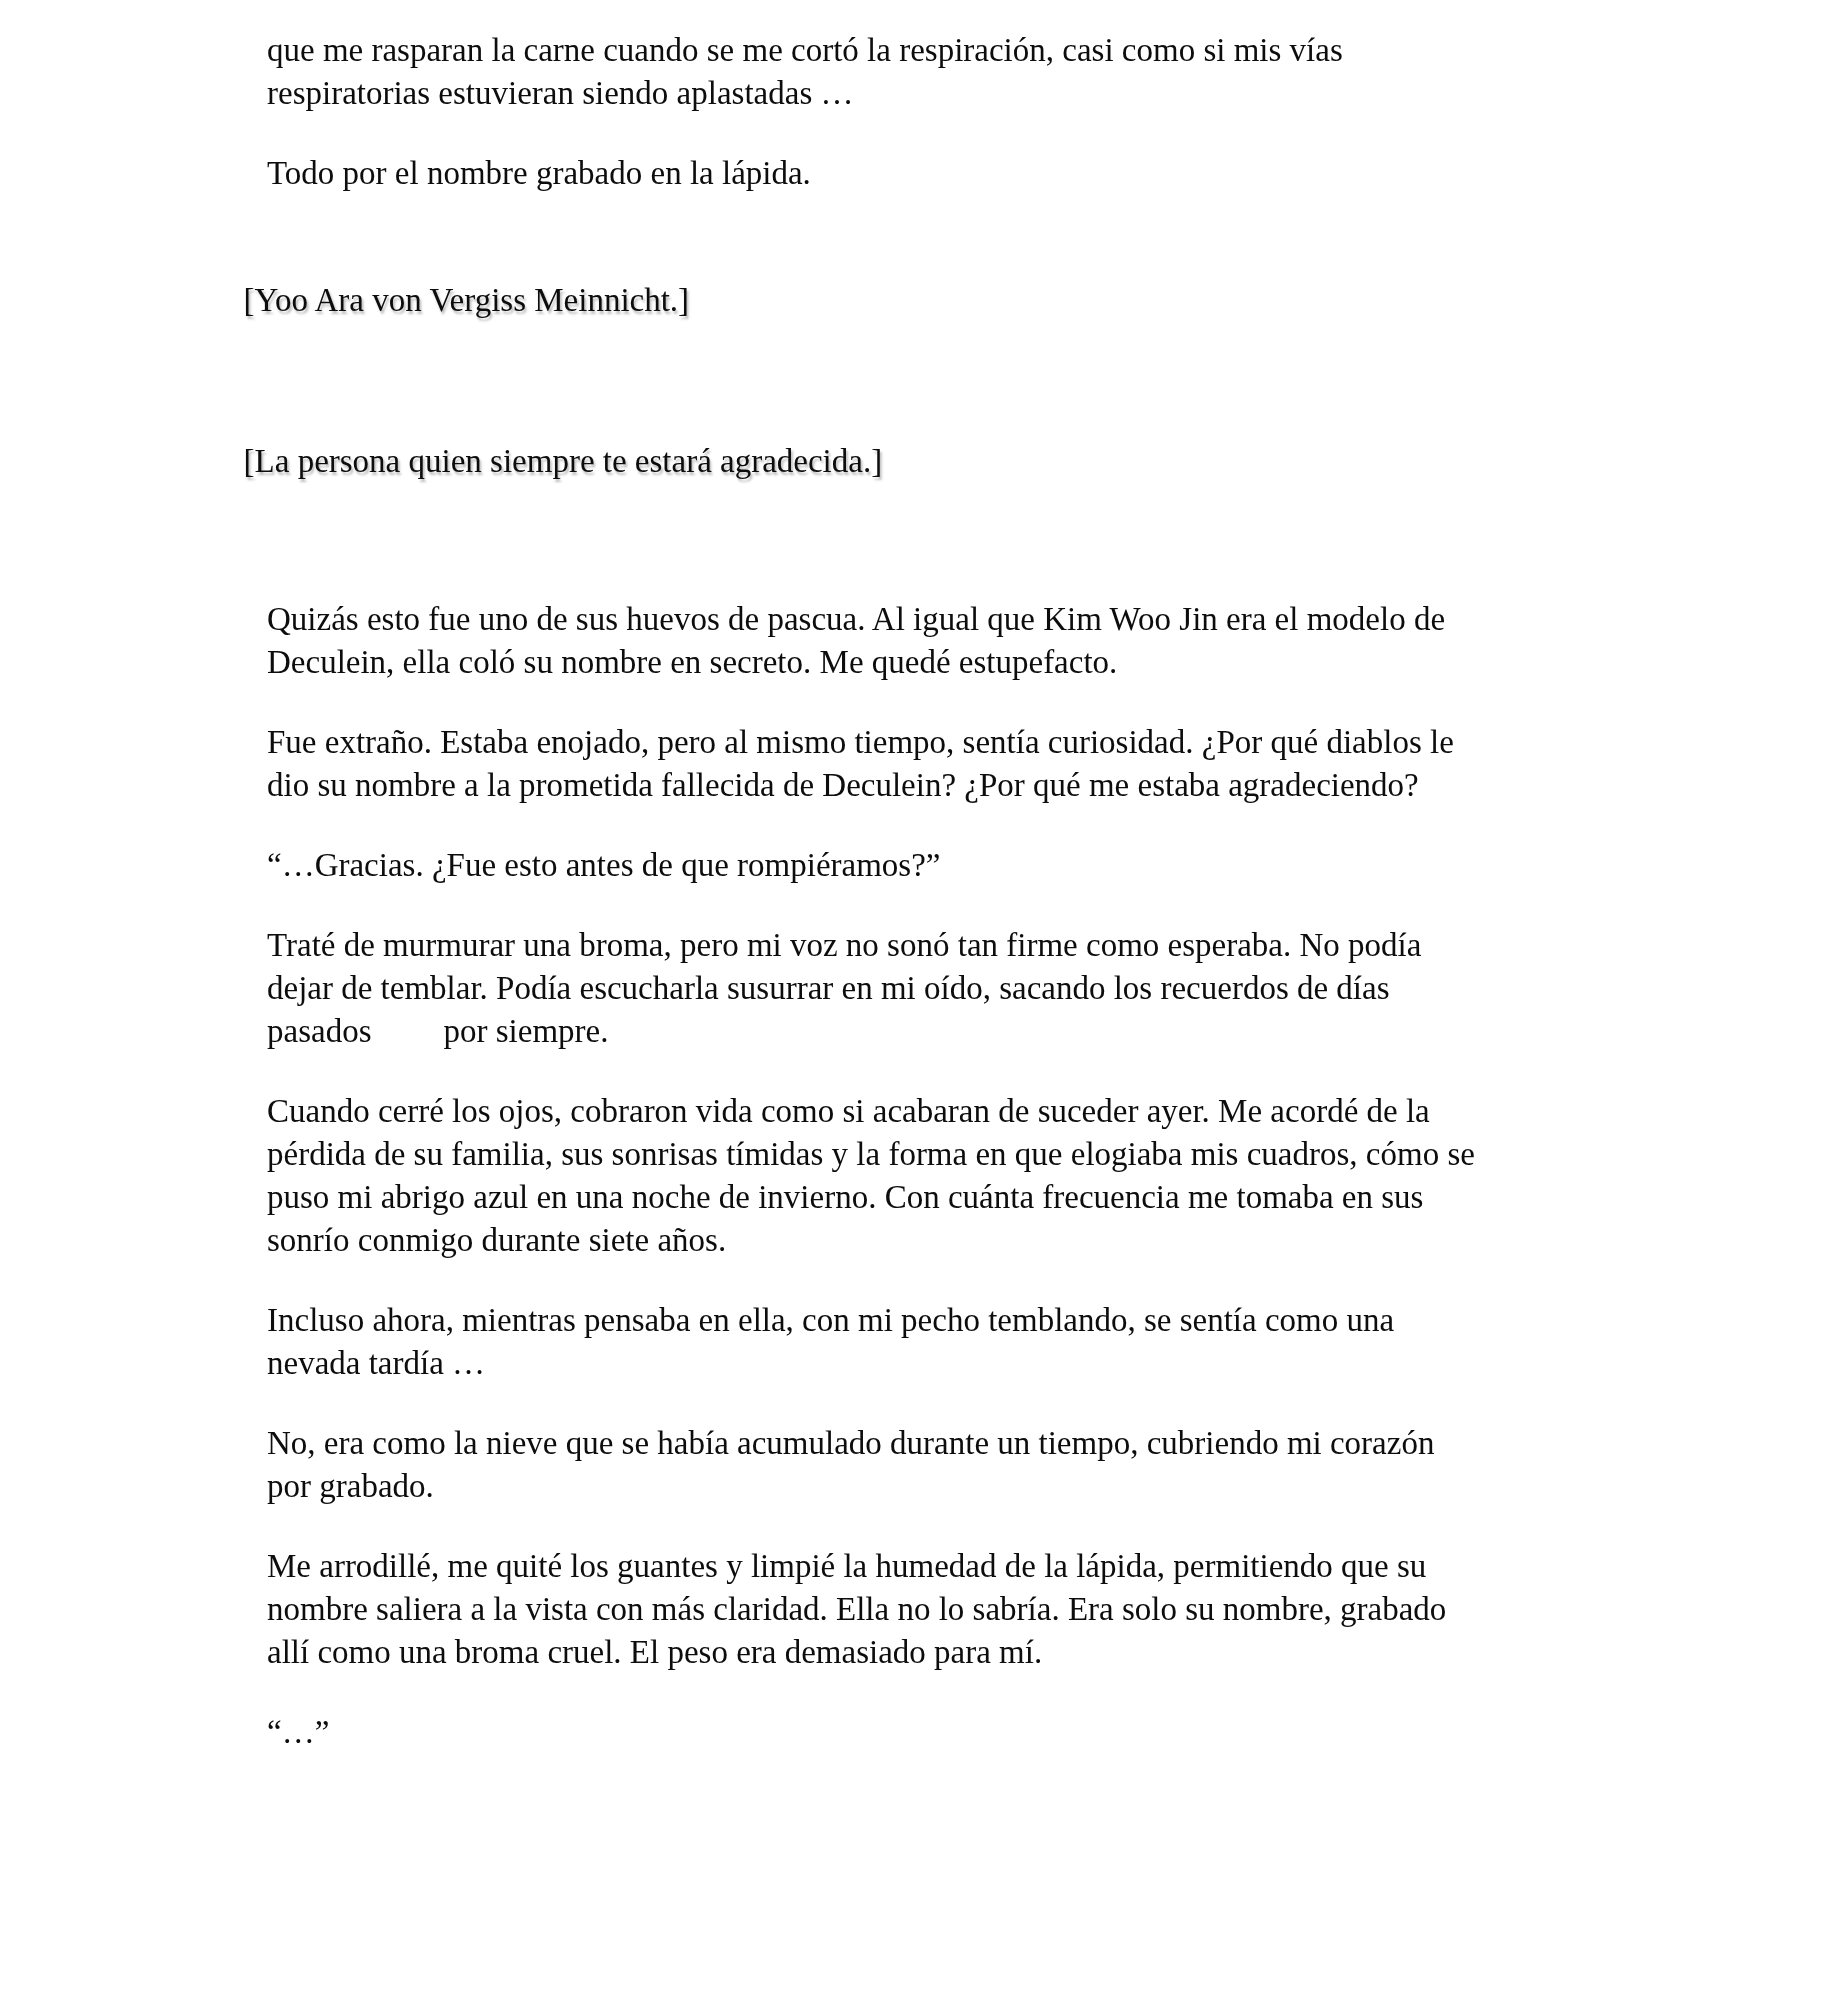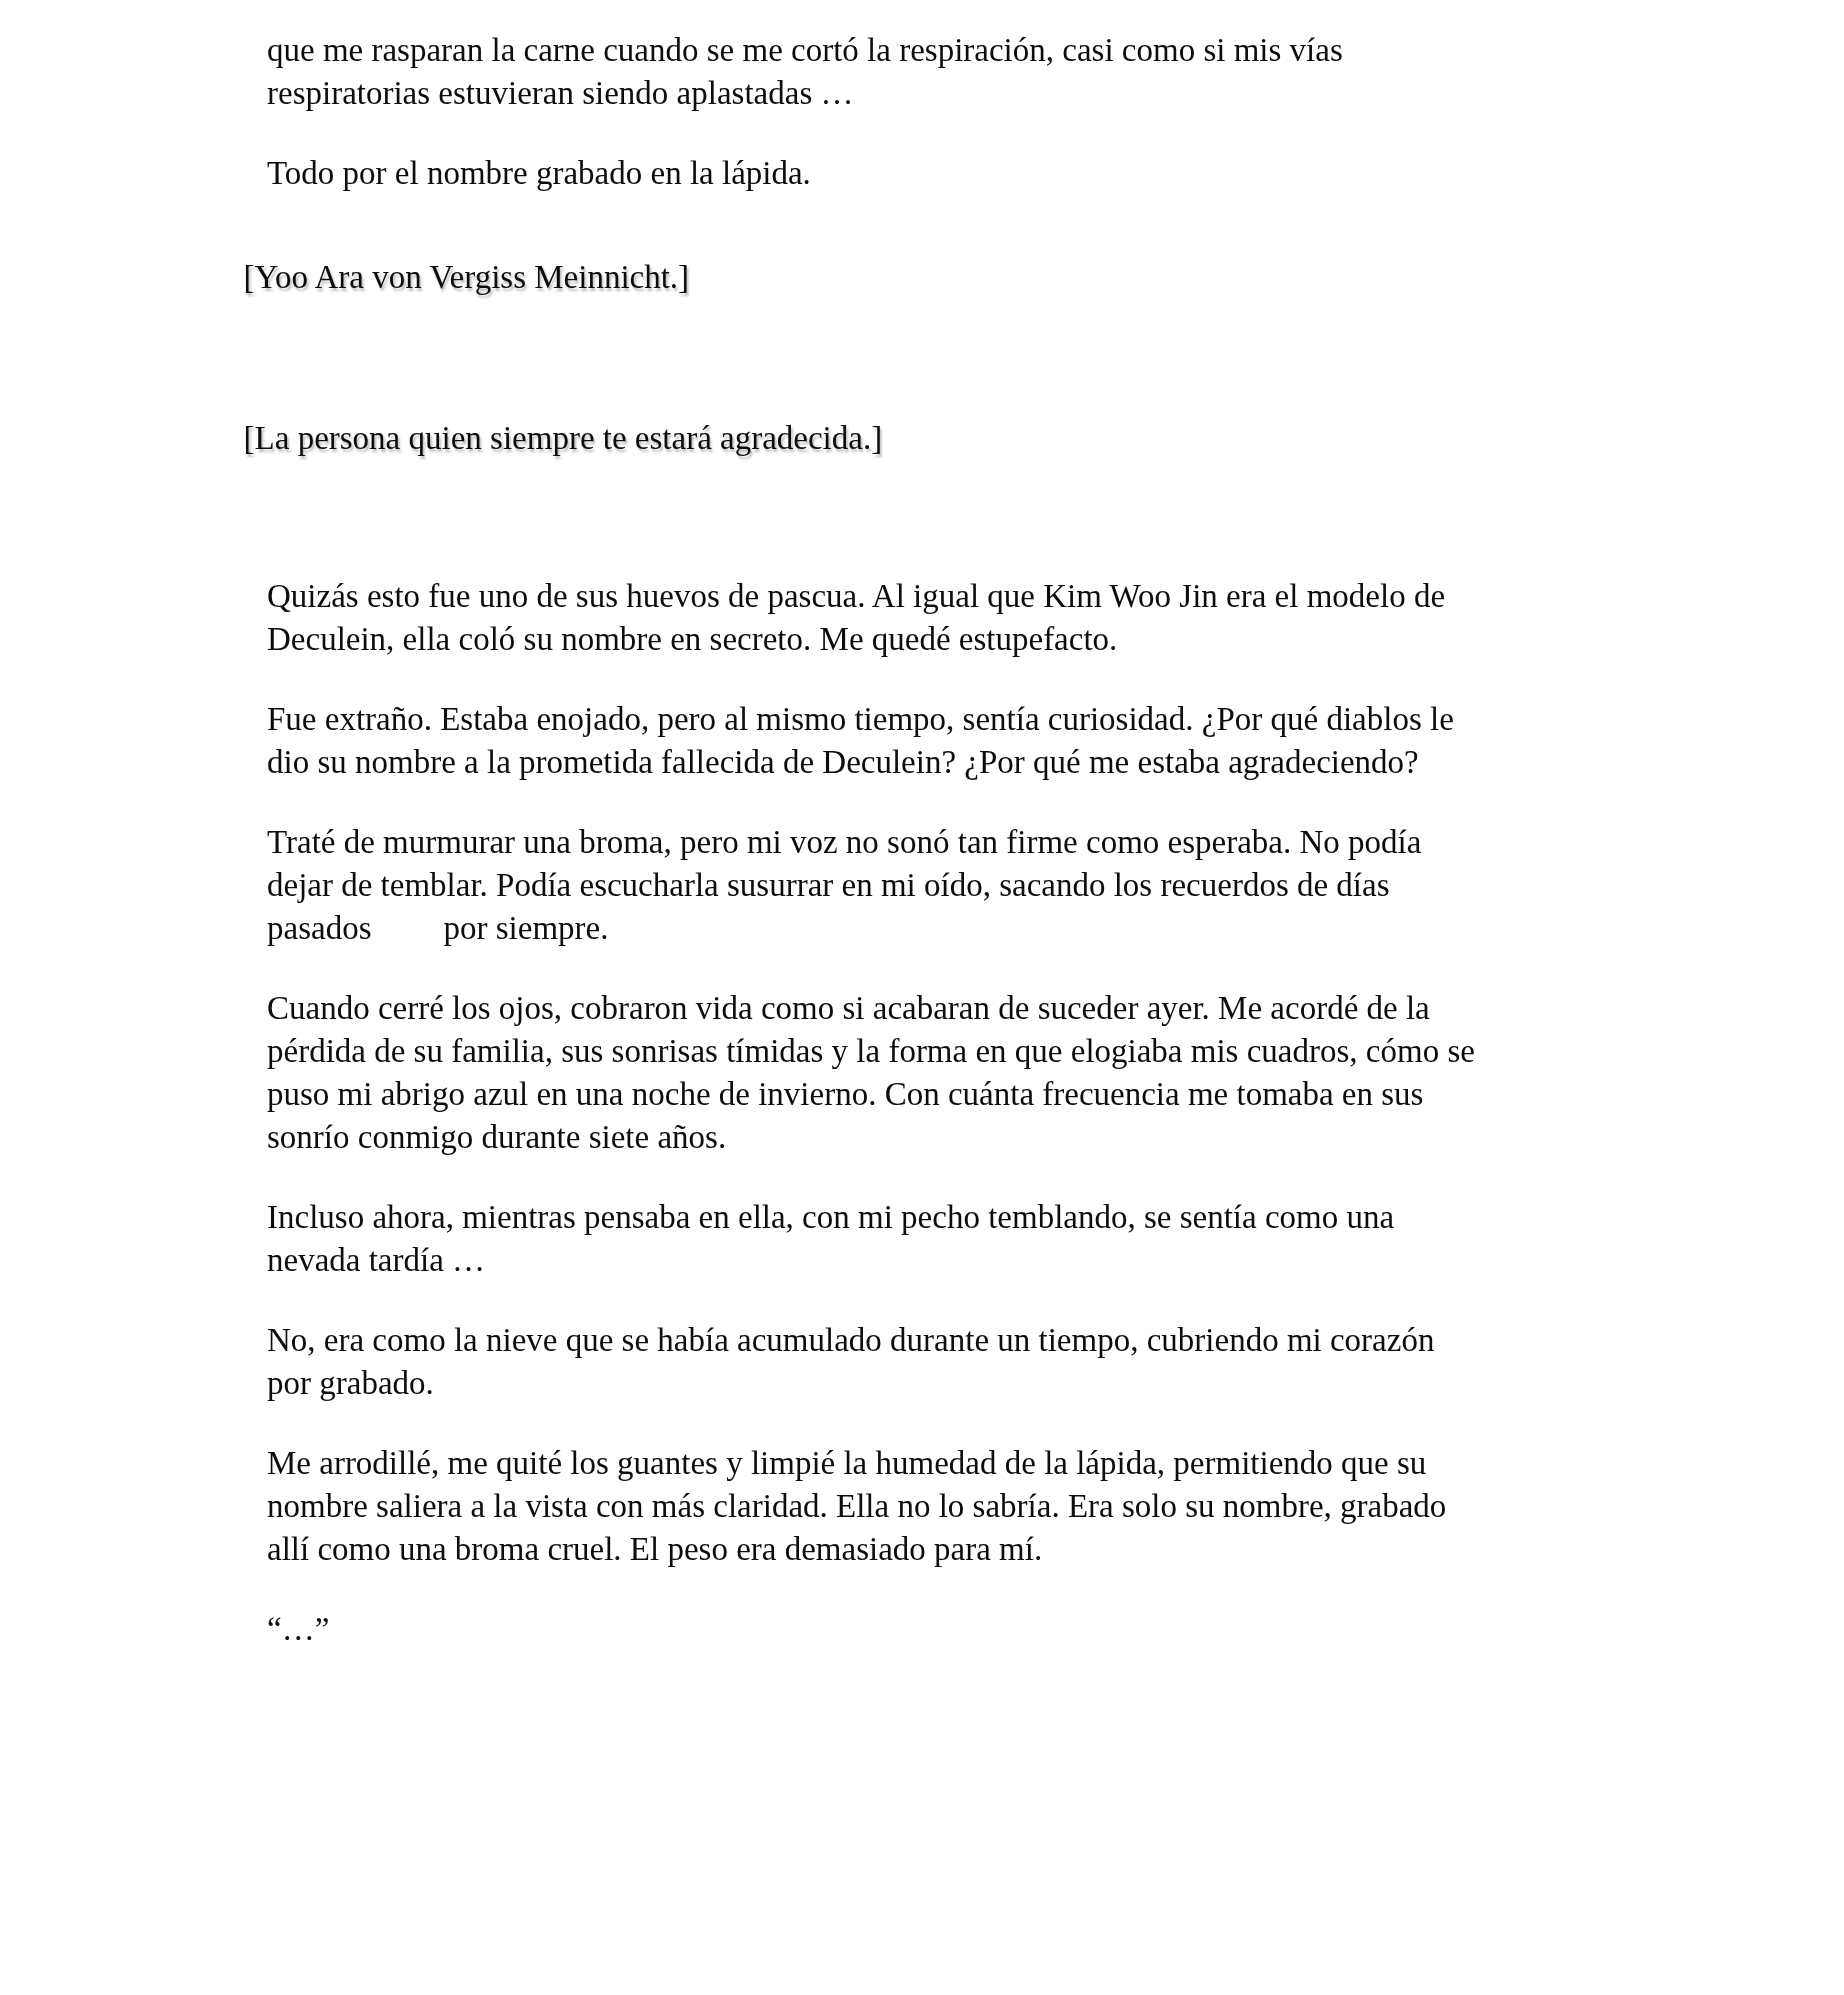--- a/index.html
+++ b/index.html
@@ -39,21 +39,21 @@
   .bracket {
     font-size: 33px;
     line-height: 43px;
     margin: 0;
     padding-left: 24.6px;
     white-space: nowrap;
     text-shadow: 1.7px 2.5px 2.5px rgba(0,0,0,0.28);
   }
   #p1 { margin-top: 29px; }
   #p2 { margin-bottom: 0; }
-  #b1 { margin-top: 61px; }
+  #b1 { margin-top: 84px; }
   #b2 { margin-top: 118px; }
   #p3 { margin-top: 115px; }
   .ellipsis-quote {
     font-size: 33px;
     line-height: 43px;
     margin: 0;
   }
 </style>
 </head>
 <body>
@@ -75,20 +75,23 @@
   <p class="para" id="p3">
     <span class="line">Quizás esto fue uno de sus huevos de pascua. Al igual que Kim Woo Jin era el modelo de</span>
     <span class="line">Deculein, ella coló su nombre en secreto. Me quedé estupefacto.</span>
   </p>
 
   <p class="para">
     <span class="line">Fue extraño. Estaba enojado, pero al mismo tiempo, sentía curiosidad. ¿Por qué diablos le</span>
     <span class="line">dio su nombre a la prometida fallecida de Deculein? ¿Por qué me estaba agradeciendo?</span>
   </p>
 
+  <p class="para">
+    <span class="line">“…Gracias. ¿Fue esto antes de que rompiéramos?”</span>
+  </p>
 
   <p class="para">
     <span class="line">Traté de murmurar una broma, pero mi voz no sonó tan firme como esperaba. No podía</span>
     <span class="line">dejar de temblar. Podía escucharla susurrar en mi oído, sacando los recuerdos de días</span>
     <span class="line"><span>pasados</span><span class="gap"></span><span>por siempre.</span></span>
   </p>
 
   <p class="para">
     <span class="line">Cuando cerré los ojos, cobraron vida como si acabaran de suceder ayer. Me acordé de la</span>
     <span class="line">pérdida de su familia, sus sonrisas tímidas y la forma en que elogiaba mis cuadros, cómo se</span>

